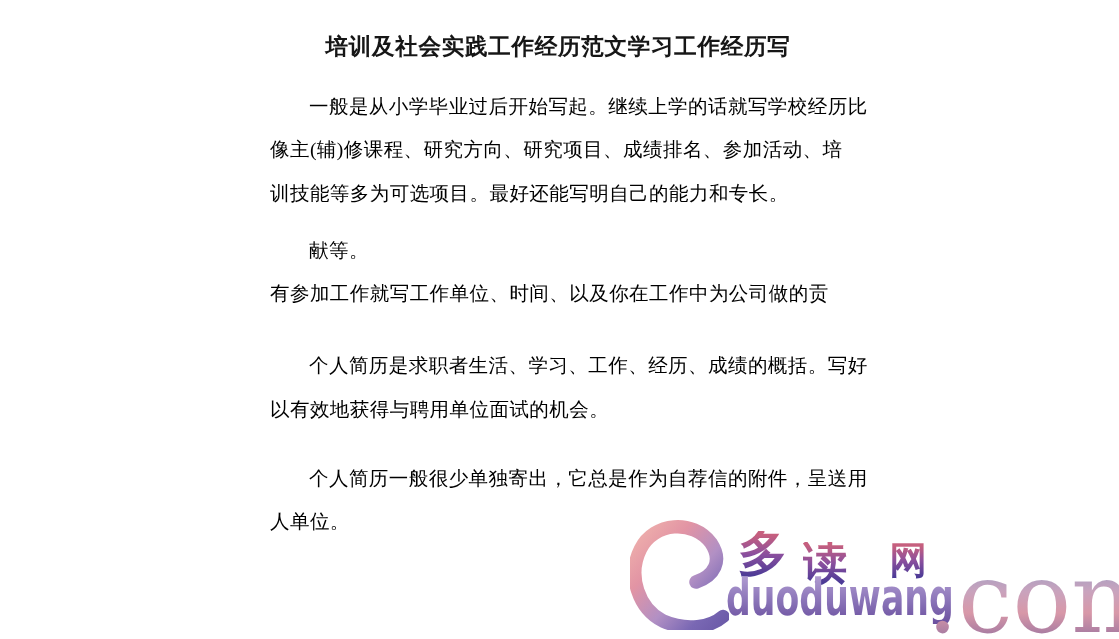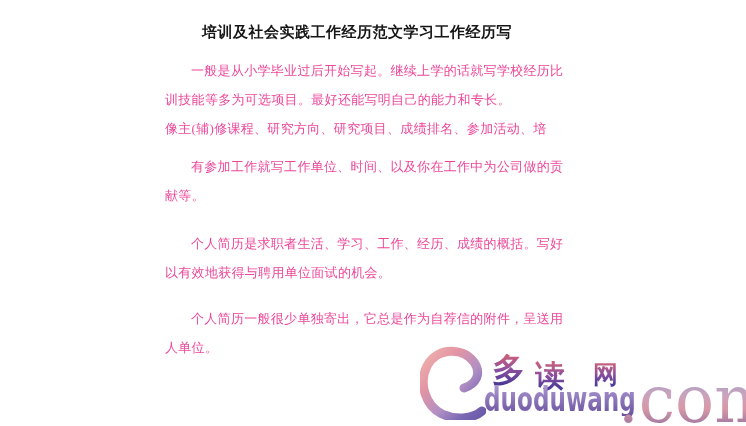--- a/index.html
+++ b/index.html
@@ -4,37 +4,37 @@
 <style>
   html,body{margin:0;padding:0;background:#ffffff;}
   .page{
     position:relative;
     width:746px;height:426px;
     background:#ffffff;
     overflow:hidden;
     font-family:"Liberation Serif", serif;
   }
   .doc{
-    position:absolute;left:165px;top:22px;width:384px;
+    position:absolute;left:180px;top:22px;width:384px;
   }
   .title{
     margin:0 0 13px 0;
     font-size:15px;font-weight:bold;
     line-height:21px;
     text-align:center;
     letter-spacing:0.5px;
     color:#161616;
   }
   .para{margin:0;}
   .para .line{
     font-size:13px;
     line-height:29px;
     white-space:nowrap;
     letter-spacing:0.3px;
-    color:#ec4899;
+    color:#000000;
   }
   .para .line:first-child{text-indent:2em;}
   .p1{margin-bottom:9px;}
   .p2{margin-bottom:19px;}
   .p3{margin-bottom:17px;}
 
   
   .watermark{
     position:absolute;left:420px;top:340px;width:330px;height:86px;
   }
@@ -76,27 +76,27 @@
 </head>
 <body>
 
 <div class="page">
 
   <div class="doc">
     <h1 class="title">培训及社会实践工作经历范文学习工作经历写</h1>
 
     <div class="para p1">
       <div class="line">一般是从小学毕业过后开始写起。继续上学的话就写学校经历比</div>
+      <div class="line">像主(辅)修课程、研究方向、研究项目、成绩排名、参加活动、培</div>
       <div class="line">训技能等多为可选项目。最好还能写明自己的能力和专长。</div>
-      <div class="line">像主(辅)修课程、研究方向、研究项目、成绩排名、参加活动、培</div>
     </div>
 
     <div class="para p2">
+      <div class="line">献等。</div>
       <div class="line">有参加工作就写工作单位、时间、以及你在工作中为公司做的贡</div>
-      <div class="line">献等。</div>
     </div>
 
     <div class="para p3">
       <div class="line">个人简历是求职者生活、学习、工作、经历、成绩的概括。写好</div>
       <div class="line">以有效地获得与聘用单位面试的机会。</div>
     </div>
 
     <div class="para p4">
       <div class="line">个人简历一般很少单独寄出，它总是作为自荐信的附件，呈送用</div>
       <div class="line">人单位。</div>

